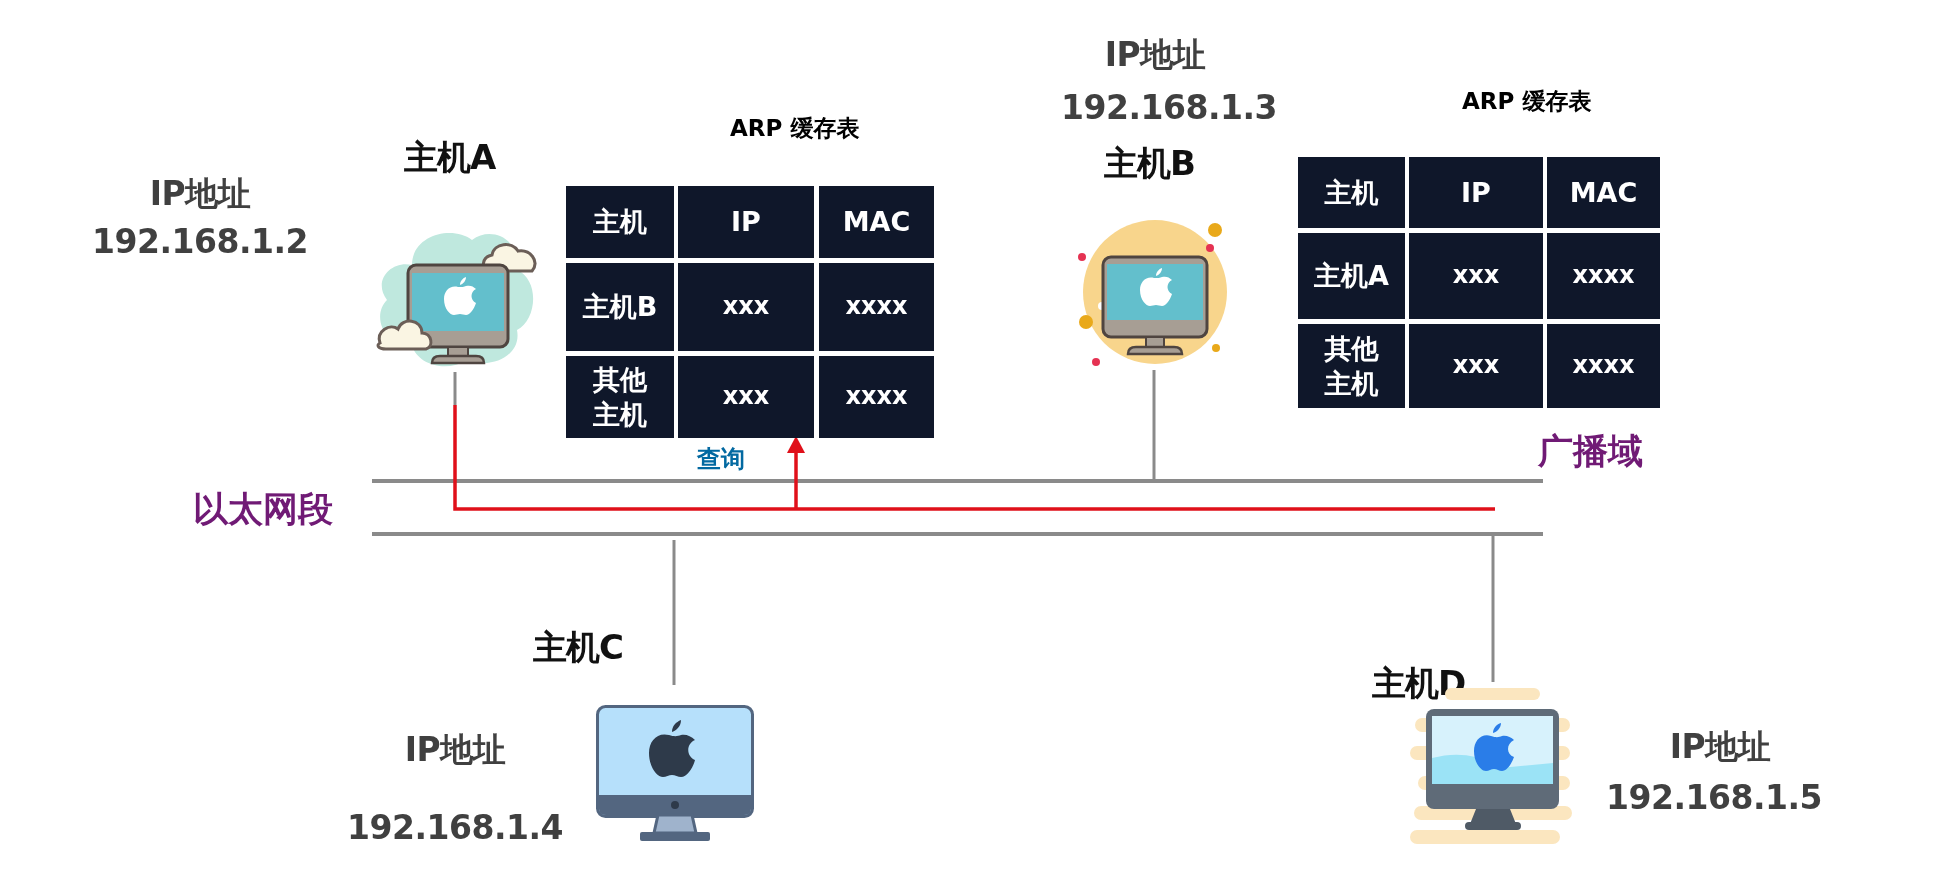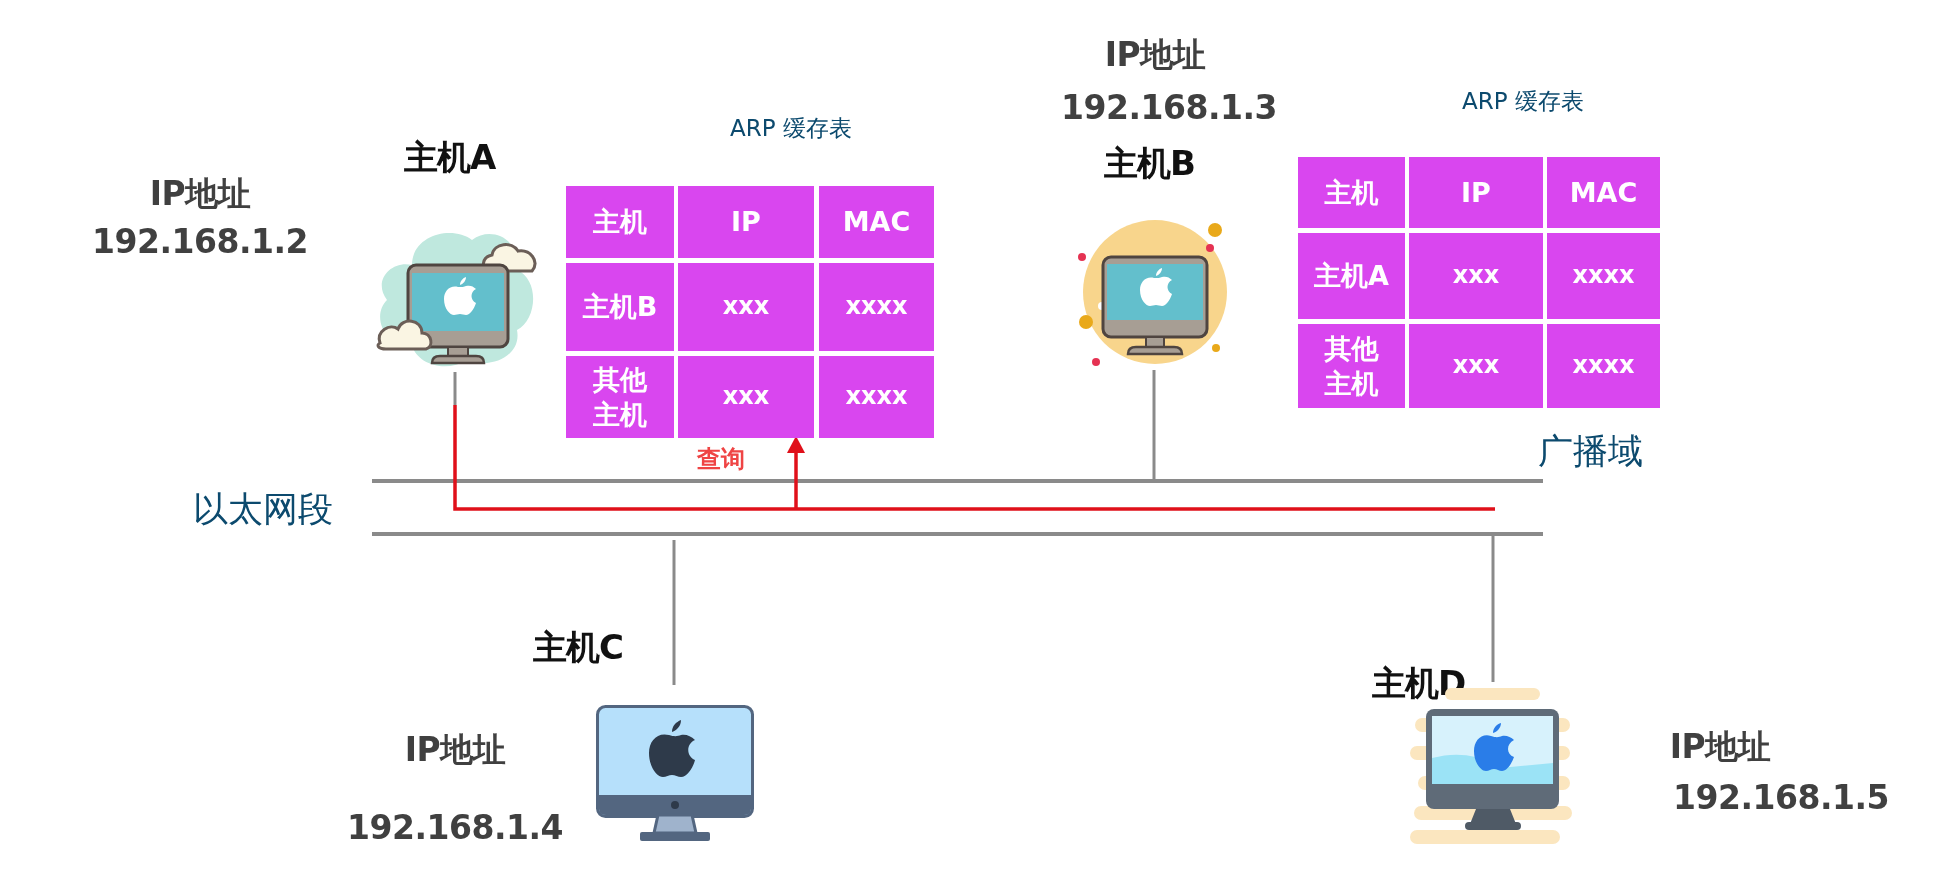--- a/index.html
+++ b/index.html
@@ -1,27 +1,27 @@
 <!DOCTYPE html>
 <html><head>
 <meta charset="utf-8">
 <style>
   html, body { margin: 0; padding: 0; background: #ffffff; }
   body { width: 1960px; height: 880px; position: relative; overflow: hidden;
          font-family: "DejaVu Sans", "Liberation Sans", sans-serif; }
   .abs { position: absolute; }
   .blue { color: #404040; font-weight: bold; font-size: 33px; text-align: center; white-space: nowrap; letter-spacing: -0.5px; }
   .host { color: #111; font-weight: bold; font-size: 34px; white-space: nowrap; letter-spacing: -1px; }
-  .pinklabel { color: #0c4a6e; font-weight: normal; font-size: 35px; white-space: nowrap; }
-  .arp-title { color: #0c4a6e; font-weight: normal; font-size: 23px; white-space: nowrap; }
-  .cell { position: absolute; background: #d946ef; color: #fff; font-weight: bold;
+  .pinklabel { color: #701a75; font-weight: bold; font-size: 35px; white-space: nowrap; }
+  .arp-title { color: #000000; font-weight: bold; font-size: 23px; white-space: nowrap; }
+  .cell { position: absolute; background: #0f172a; color: #fff; font-weight: bold;
           display: flex; align-items: center; justify-content: center; text-align: center;
           font-size: 27px; line-height: 1.3; }
   .cell.val { font-size: 24px; }
-  .query { color: #ef4444; font-weight: bold; font-size: 24px; white-space: nowrap; }
+  .query { color: #0369a1; font-weight: bold; font-size: 24px; white-space: nowrap; }
   svg.wires { position: absolute; left: 0; top: 0; }
 </style>
 </head>
 <body>
 
 <svg class="wires" width="1960" height="880">
 
   <line x1="372" y1="481" x2="1543" y2="481" stroke="#8a8a8a" stroke-width="4"></line>
   <line x1="372" y1="534" x2="1543" y2="534" stroke="#8a8a8a" stroke-width="4"></line>
 
@@ -79,21 +79,21 @@
   <rect x="1.5" y="1.5" width="155" height="110" rx="8" fill="#b6e0fb" stroke="#536680" stroke-width="3"></rect>
   <path d="M3,90 L155,90 L155,104 Q155,110 148,110 L10,110 Q3,110 3,104 Z" fill="#536680"></path>
   <circle cx="79" cy="100" r="4" fill="#2e3a4a"></circle>
   <path d="M73,30 c-12,-3 -20,6 -20,18 c0,14 8,24 14,24 c3,0 6,-2 9,-2 c3,0 6,2 9,2 c6,0 12,-9 14,-17 c-9,-4 -9,-16 0,-20 c-4,-4 -9,-6 -14,-5 c-3,1 -6,2 -12,0 z M76,27 c0,-6 4,-10 9,-12 c0,6 -4,10 -9,12 z" fill="#2e3a4a"></path>
   <path d="M62,110 L96,110 L100,128 L58,128 Z" fill="#9fb3cc" stroke="#536680" stroke-width="3"></path>
   <rect x="44" y="127" width="70" height="9" rx="2" fill="#536680"></rect>
 </svg>
 
 <div class="abs host" style="left:1372px; top:661px;">主机D</div>
 <div class="abs blue" style="left:1620px; top:725px; width:200px;">IP地址</div>
-<div class="abs blue" style="left:1671px; top:778px; width:220px;">192.168.1.5</div>
+<div class="abs blue" style="left:1604px; top:778px; width:220px;">192.168.1.5</div>
 <svg class="abs" style="left:1410px; top:688px;" width="165" height="158" viewBox="0 0 165 158">
   <g fill="#fbe6bf">
     <rect x="35" y="0" width="95" height="12" rx="6"></rect>
     <rect x="5" y="30" width="155" height="14" rx="7"></rect>
     <rect x="0" y="58" width="160" height="14" rx="7"></rect>
     <rect x="8" y="88" width="152" height="14" rx="7"></rect>
     <rect x="4" y="118" width="158" height="14" rx="7"></rect>
     <rect x="0" y="142" width="150" height="14" rx="7"></rect>
   </g>
   <rect x="16" y="21" width="133" height="100" rx="8" fill="#5f6b78"></rect>

